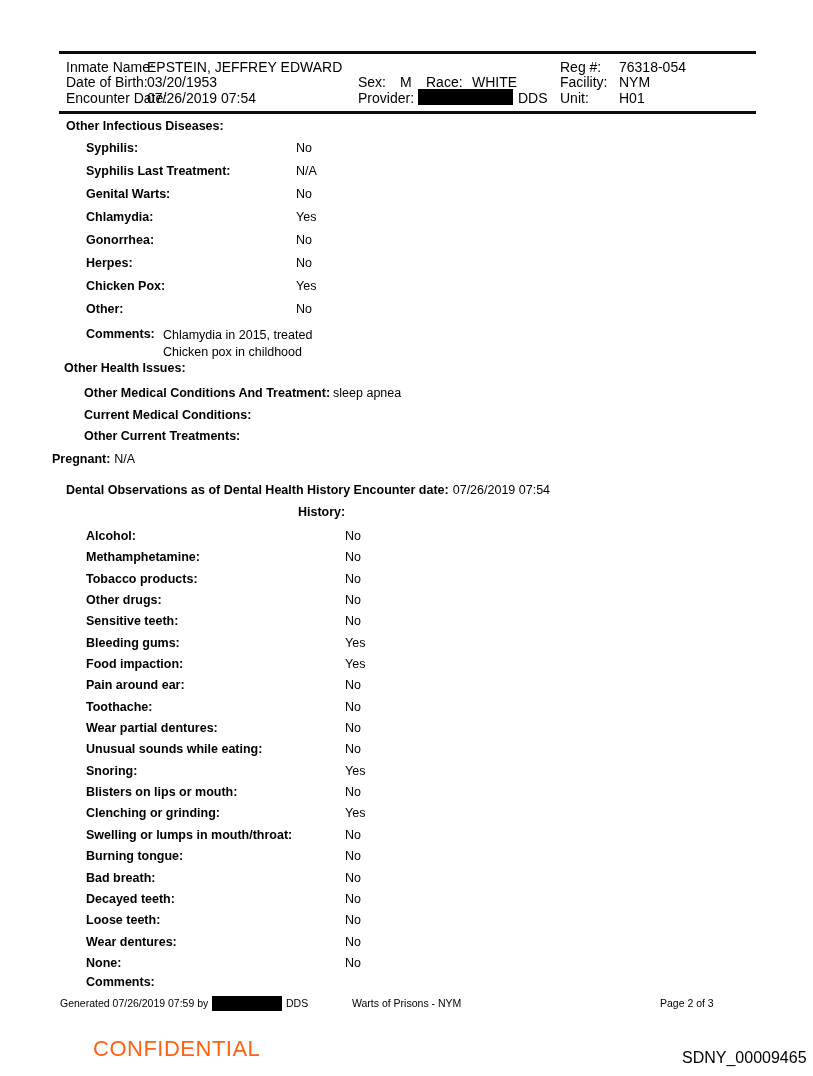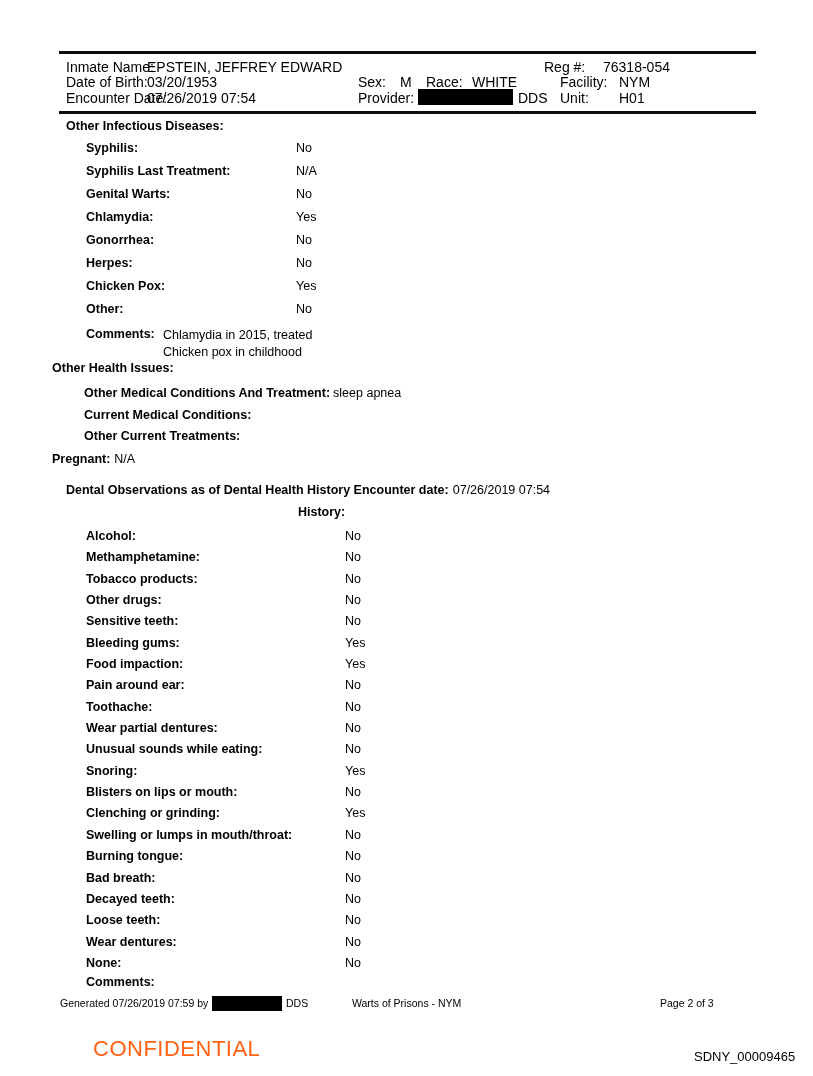--- a/index.html
+++ b/index.html
@@ -49,21 +49,21 @@
   .inline-line{position:absolute;font-size:12.5px;white-space:nowrap;}
   .inline-line .ival{margin-left:4px;font-weight:normal;}
 
   
   .foot{position:absolute;top:997px;font-size:10.5px;white-space:nowrap;}
   .confidential{
     position:absolute;left:93px;top:1036px;
     font-size:22px;letter-spacing:0.5px;
     color:#ff6213;white-space:nowrap;
   }
-  .bates{position:absolute;left:682px;top:1049px;font-size:13px;white-space:nowrap;margin-left:12px;}
+  .bates{position:absolute;left:682px;top:1049px;font-size:16px;white-space:nowrap;}
 </style>
 </head>
 <body>
 
 <div class="page">
 
   <div class="rule rule-top"></div>
 
   <div class="hdr-text" style="left:66px;top:60px;">
     <span class="hlabel w81">Inmate Name:</span><span>EPSTEIN, JEFFREY EDWARD</span>
@@ -76,21 +76,21 @@
   </div>
 
   <span class="hdr-text" style="left:358px;top:75px;">Sex:</span>
   <span class="hdr-text" style="left:400px;top:75px;">M</span>
   <span class="hdr-text" style="left:426px;top:75px;">Race:</span>
   <span class="hdr-text" style="left:472px;top:75px;">WHITE</span>
   <span class="hdr-text" style="left:358px;top:91px;">Provider:</span>
   <div class="redaction bar-provider"></div>
   <span class="hdr-text" style="left:518px;top:91px;">DDS</span>
 
-  <div class="hdr-text" style="left:544px;top:60px;">
+  <div class="hdr-text" style="left:560px;top:60px;">
     <span class="hlabel w59">Reg #:</span><span>76318-054</span>
   </div>
   <div class="hdr-text" style="left:560px;top:75px;">
     <span class="hlabel w59">Facility:</span><span>NYM</span>
   </div>
   <div class="hdr-text" style="left:560px;top:91px;">
     <span class="hlabel w59">Unit:</span><span>H01</span>
   </div>
 
   <div class="rule rule-bottom"></div>
@@ -132,21 +132,21 @@
       <span class="val">No</span>
     </div>
     </div>
 
   <div class="comments-label">Comments:</div>
   <div class="comments-value">
     <div>Chlamydia in 2015, treated</div>
     <div>Chicken pox in childhood</div>
   </div>
 
-  <div class="sec-title" style="left:52px;top:361px;">Other Health Issues:</div>
+  <div class="sec-title" style="left:64px;top:361px;">Other Health Issues:</div>
 
   <div class="rows rows-health">
 
   <div class="hrow">
       <span class="b">Other Medical Conditions And Treatment:</span><span class="ival">sleep apnea</span>
     </div>
       <div class="hrow">
       <span class="b">Current Medical Conditions:</span><span class="ival"></span>
     </div>
       <div class="hrow">

